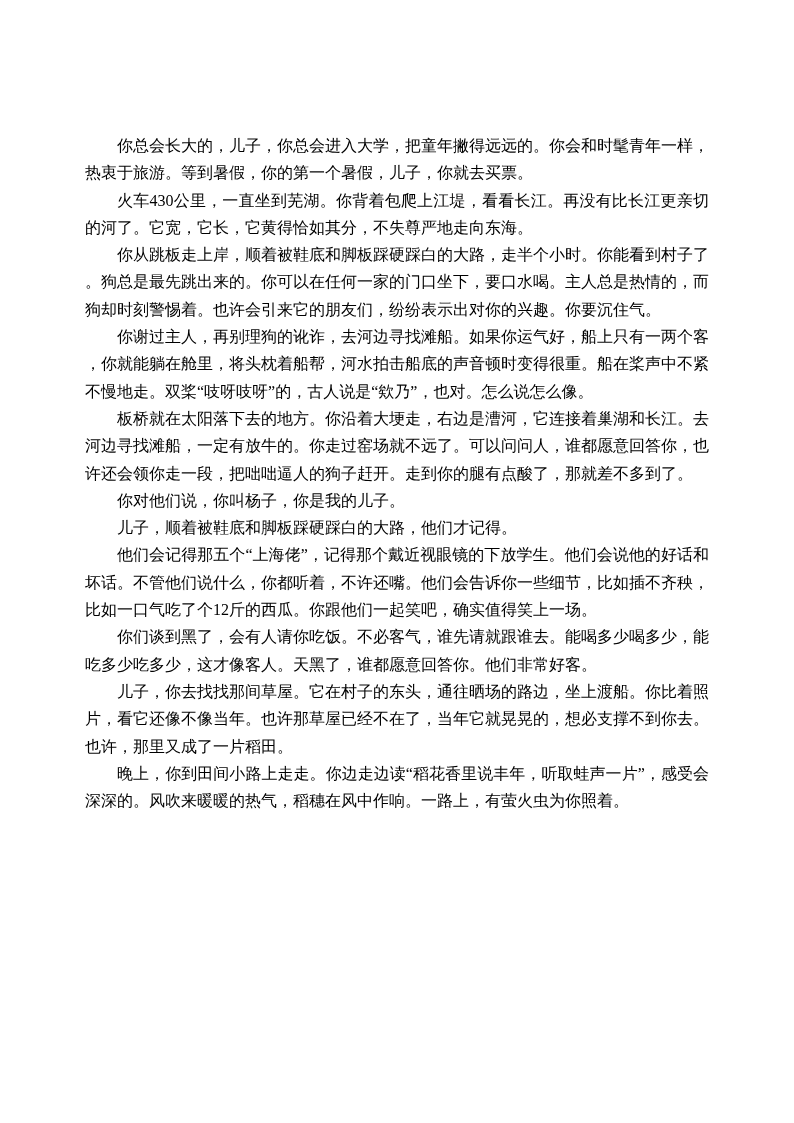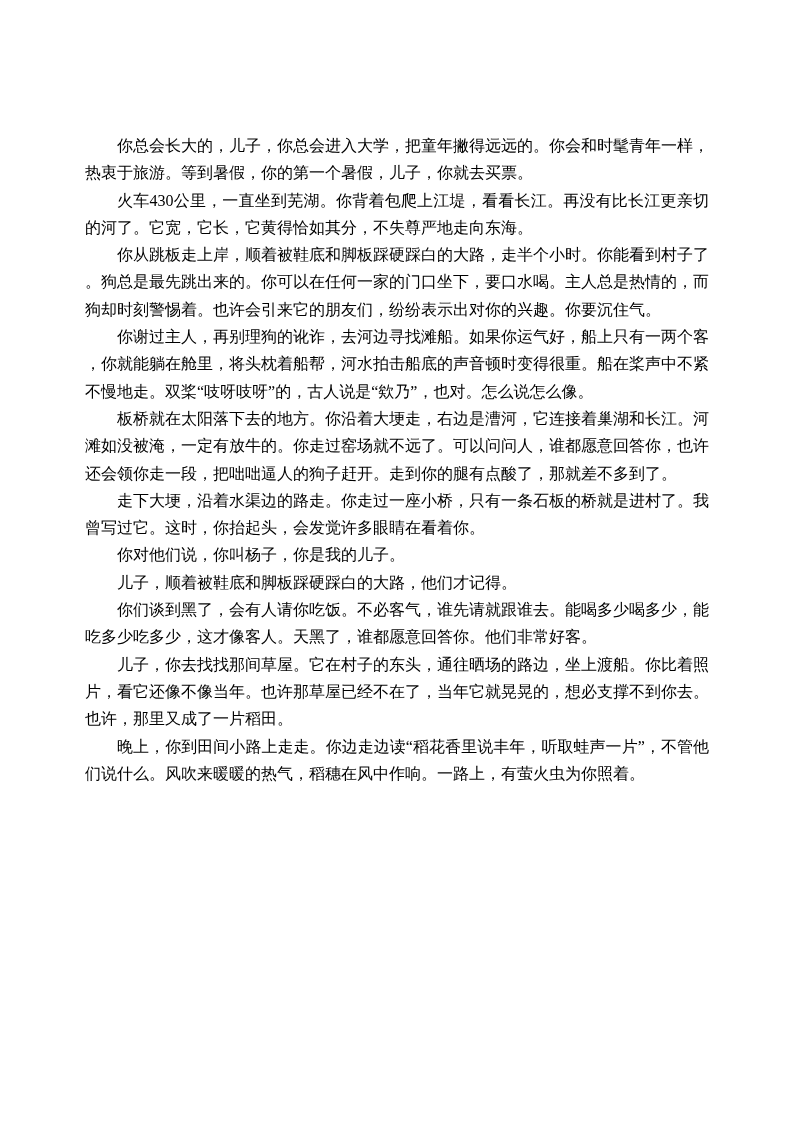--- a/index.html
+++ b/index.html
@@ -42,21 +42,21 @@
 </style>
 </head>
 <body>
 
 <div class="page">
   <div class="doc-body">
     <p class="para">你总会长大的，儿子，你总会进入大学，把童年撇得远远的。你会和时髦青年一样，热衷于旅游。等到暑假，你的第一个暑假，儿子，你就去买票。</p>
     <p class="para">火车430公里，一直坐到芜湖。你背着包爬上江堤，看看长江。再没有比长江更亲切的河了。它宽，它长，它黄得恰如其分，不失尊严地走向东海。</p>
     <p class="para">你从跳板走上岸，顺着被鞋底和脚板踩硬踩白的大路，走半个小时。你能看到村子了。狗总是最先跳出来的。你可以在任何一家的门口坐下，要口水喝。主人总是热情的，而狗却时刻警惕着。也许会引来它的朋友们，纷纷表示出对你的兴趣。你要沉住气。</p>
     <p class="para">你谢过主人，再别理狗的讹诈，去河边寻找滩船。如果你运气好，船上只有一两个客，你就能躺在舱里，将头枕着船帮，河水拍击船底的声音顿时变得很重。船在桨声中不紧不慢地走。双桨“吱呀吱呀”的，古人说是“欸乃”，也对。怎么说怎么像。</p>
-    <p class="para">板桥就在太阳落下去的地方。你沿着大埂走，右边是漕河，它连接着巢湖和长江。河滩如没被淹，一定有放牛的。你走过窑场就不远了。可以问问人，谁都愿意回答你，也许还会领你走一段，把咄咄逼人的狗子赶开。走到你的腿有点酸了，那就差不多到了。</p>
-    <p class="para">走下大埂，沿着水渠边的路走。你走过一座小桥，只有一条石板的桥就是进村了。我曾写过它。这时，你抬起头，会发觉许多眼睛在看着你。</p>
+    <p class="para">板桥就在太阳落下去的地方。你沿着大埂走，右边是漕河，它连接着巢湖和长江。去河边寻找滩船，一定有放牛的。你走过窑场就不远了。可以问问人，谁都愿意回答你，也许还会领你走一段，把咄咄逼人的狗子赶开。走到你的腿有点酸了，那就差不多到了。</p>
     <p class="para">你对他们说，你叫杨子，你是我的儿子。</p>
     <p class="para">儿子，顺着被鞋底和脚板踩硬踩白的大路，他们才记得。</p>
+    <p class="para">他们会记得那五个“上海佬”，记得那个戴近视眼镜的下放学生。他们会说他的好话和坏话。不管他们说什么，你都听着，不许还嘴。他们会告诉你一些细节，比如插不齐秧，比如一口气吃了个12斤的西瓜。你跟他们一起笑吧，确实值得笑上一场。</p>
     <p class="para">你们谈到黑了，会有人请你吃饭。不必客气，谁先请就跟谁去。能喝多少喝多少，能吃多少吃多少，这才像客人。天黑了，谁都愿意回答你。他们非常好客。</p>
     <p class="para">儿子，你去找找那间草屋。它在村子的东头，通往晒场的路边，坐上渡船。你比着照片，看它还像不像当年。也许那草屋已经不在了，当年它就晃晃的，想必支撑不到你去。也许，那里又成了一片稻田。</p>
-    <p class="para">晚上，你到田间小路上走走。你边走边读“稻花香里说丰年，听取蛙声一片”，不管他们说什么。风吹来暖暖的热气，稻穗在风中作响。一路上，有萤火虫为你照着。</p>
+    <p class="para">晚上，你到田间小路上走走。你边走边读“稻花香里说丰年，听取蛙声一片”，感受会深深的。风吹来暖暖的热气，稻穗在风中作响。一路上，有萤火虫为你照着。</p>
   </div>
 </div>
 
 </body></html>

